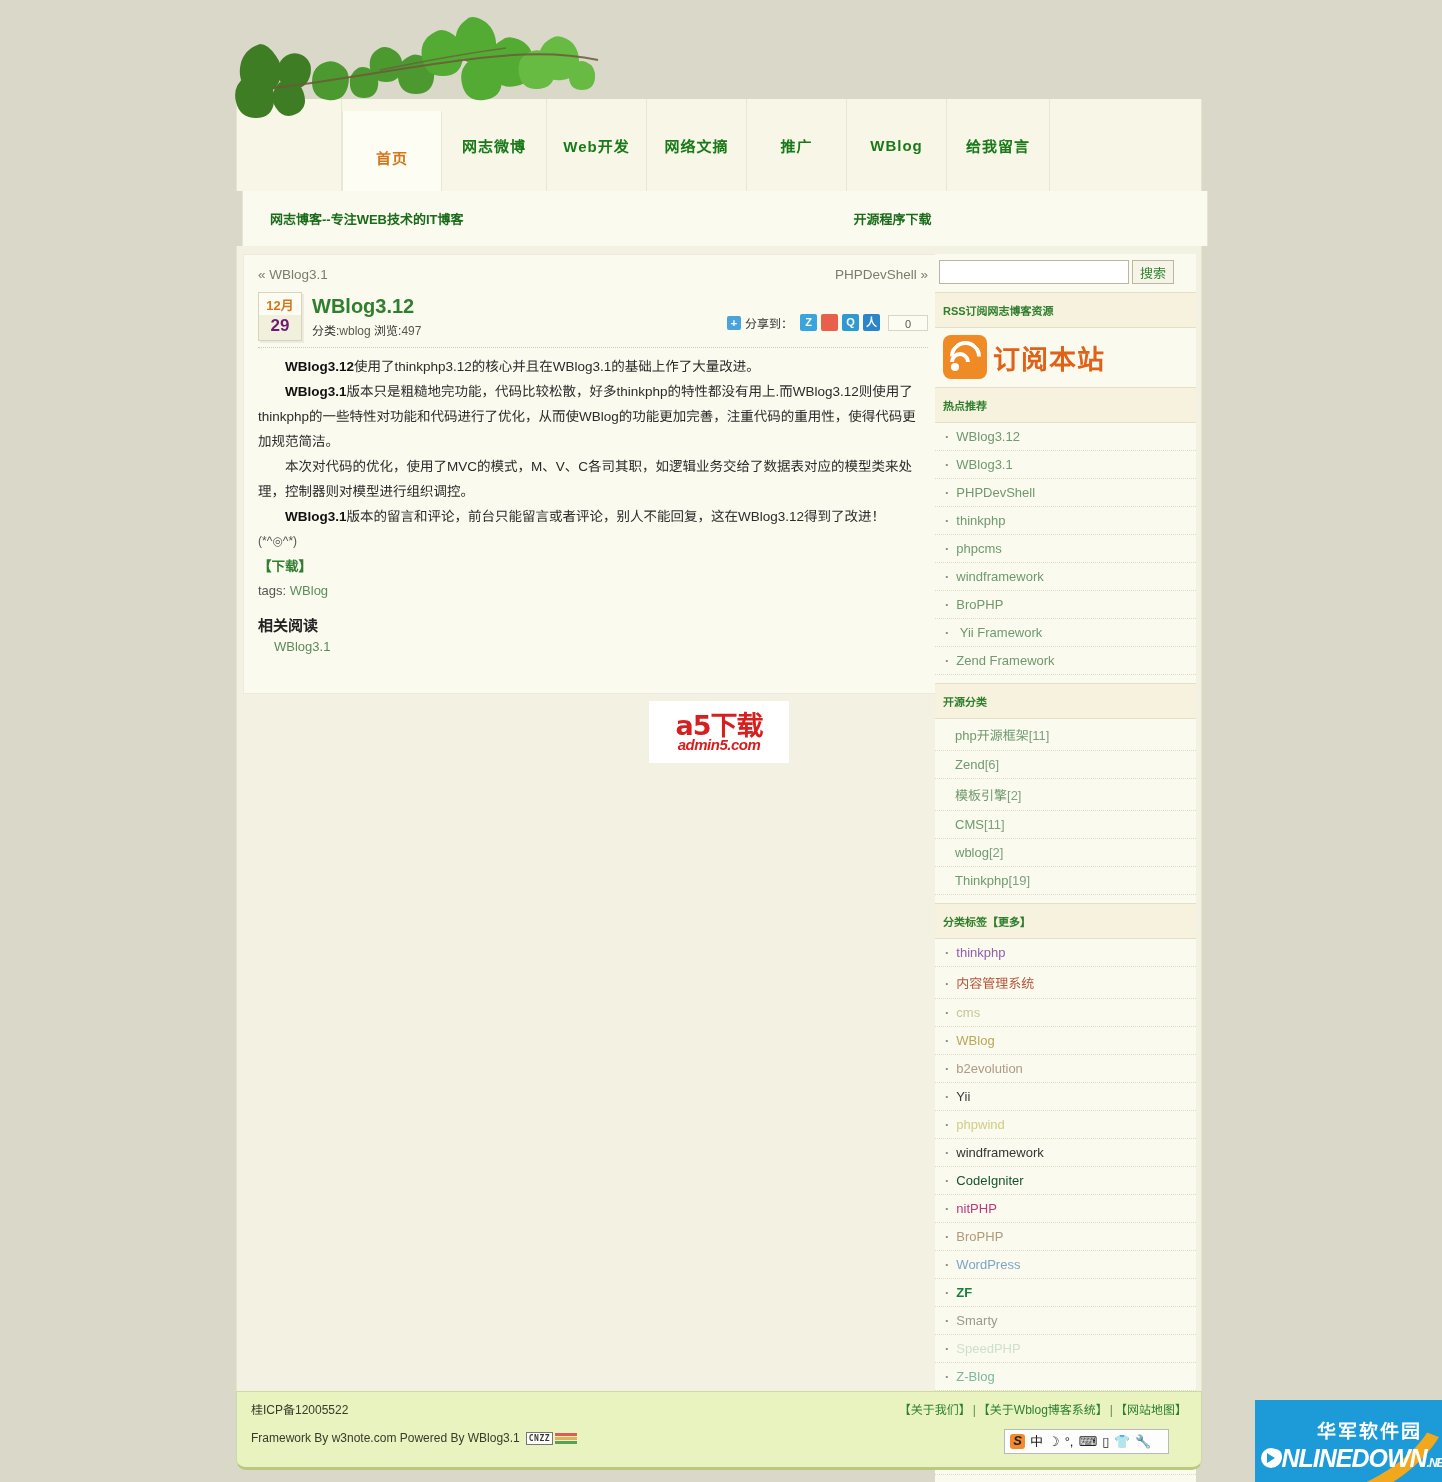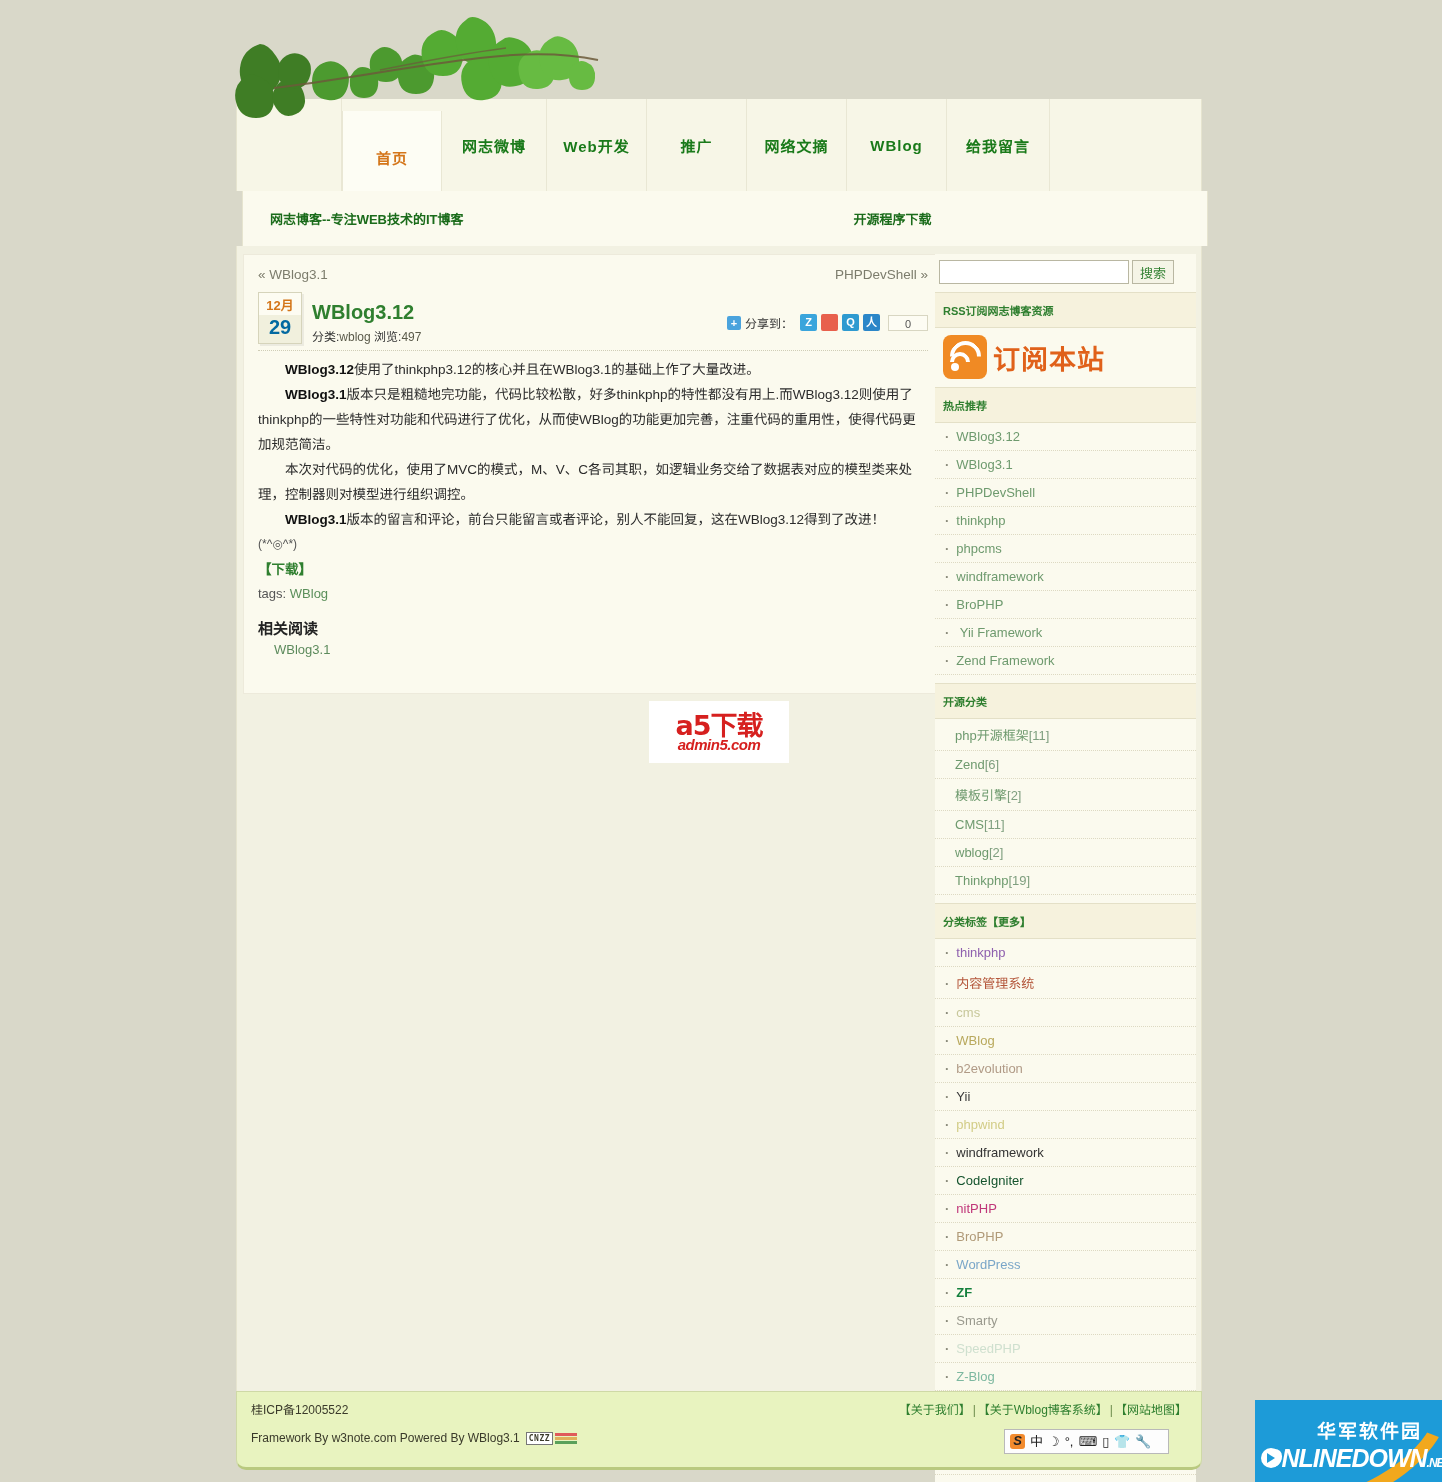--- a/index.html
+++ b/index.html
@@ -128,44 +128,44 @@
   .post-nav {
     display:flex;
     justify-content:space-between;
     padding:12px 14px 10px 14px;
     font-size:13.5px;
     color:#777;
   }
   .post-nav a { color:#7c7c6c; text-decoration:none; cursor:pointer; }
   .post-head {
     display:flex;
-    align-items:flex-end;
+    align-items:center;
     padding:0 14px;
     position:relative;
   }
   .date-badge {
     width:44px;
     border:1px solid #d6d4bb;
     background:#fdfcf2;
     text-align:center;
     box-shadow:2px 2px 0 rgba(0,0,0,0.06);
     margin-right:10px;
     flex:0 0 44px;
   }
   .date-badge .m {
     color:#d4761a;
     font-weight:bold;
     font-size:13px;
     padding:2px 0 1px 0;
     background:#fdfcf2;
   }
   .date-badge .d {
-    color:#0369a1;
-    font-weight:bold;
-    font-size:20px;
+    color:#701a75;
+    font-weight:bold;
+    font-size:17px;
     padding:1px 0 4px 0;
     background:#f1f0dd;
   }
   .post-title {
     color:#2f7f2f;
     font-size:20px;
     font-weight:bold;
     margin:0 0 3px 0;
     line-height:1.15;
     cursor:pointer;
@@ -548,22 +548,22 @@
       </g>
       <path d="M44 78 C110 70 180 56 250 48 C300 42 340 44 368 50" stroke="#6b5a3a" stroke-width="2" fill="none" opacity="0.85"></path>
       <path d="M150 60 C190 52 230 44 276 38" stroke="#6b5a3a" stroke-width="1.5" fill="none" opacity="0.7"></path>
     </svg>
 
     <div id="navbar">
       <div class="nav-logo-cell"></div>
       <a class="nav-item active nav-w-100">首页</a>
       <a class="nav-item nav-w-105">网志微博</a>
       <a class="nav-item nav-w-100b">Web开发</a>
+      <a class="nav-item nav-w-100">网络文摘</a>
       <a class="nav-item nav-w-100">推广</a>
-      <a class="nav-item nav-w-100">网络文摘</a>
       <a class="nav-item nav-w-100">WBlog</a>
       <a class="nav-item nav-w-103">给我留言</a>
       <div class="nav-spacer"></div>
     </div>
 
     <div id="tagline">
       <span class="tl-left">网志博客--专注WEB技术的IT博客</span>
       <a class="tl-right">开源程序下载</a>
     </div>
   </div>

